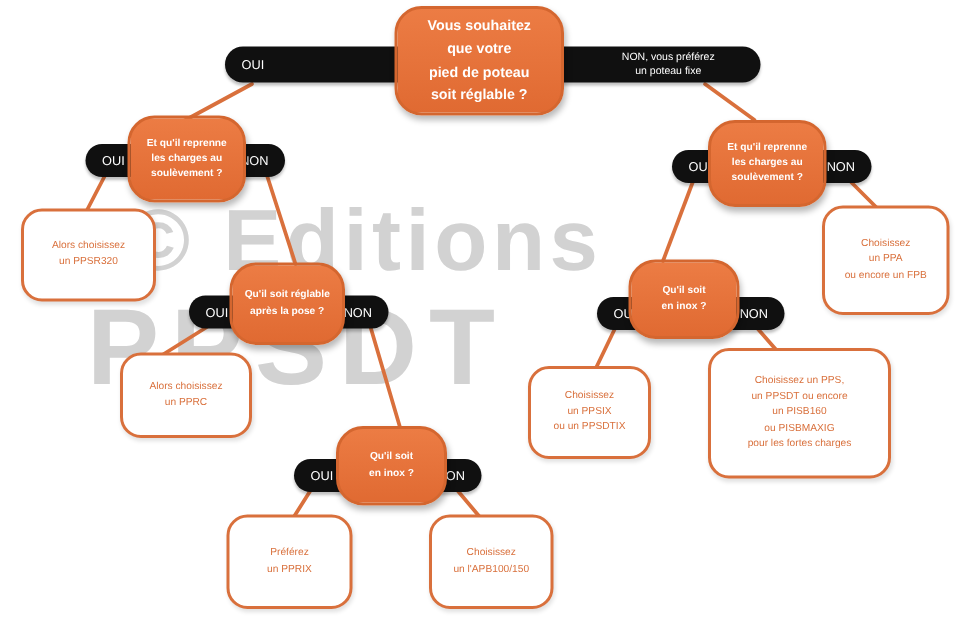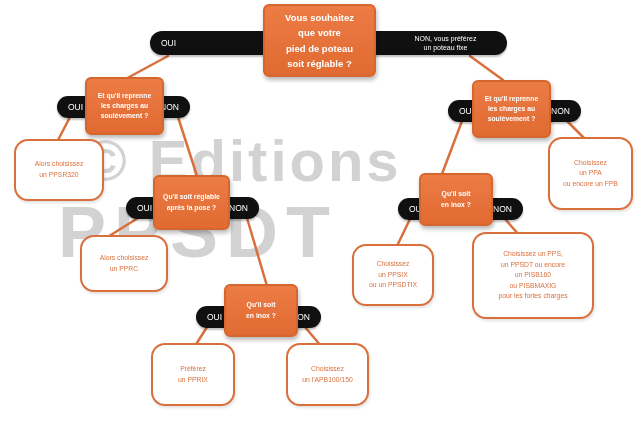--- a/index.html
+++ b/index.html
@@ -14,21 +14,21 @@
   #connectors{position:absolute;left:0;top:0;z-index:2;}
   .bar{
     position:absolute;z-index:3;background:#101010;border-radius:12px;
     color:#ffffff;font-size:8.5px;display:flex;align-items:center;
     justify-content:space-between;padding:0 11px;box-sizing:border-box;
     box-shadow:0 2px 2px rgba(0,0,0,0.25);
   }
   .qbox{
     position:absolute;z-index:4;
     background:linear-gradient(180deg,#ec7c44 0%,#e06a32 100%);
-    border:2px solid #d4662f;border-radius:6px;color:#ffffff;
+    border:2px solid #d4662f;border-radius:18px;color:#ffffff;
     font-size:6.8px;font-weight:600;text-align:center;
     display:flex;align-items:center;justify-content:center;
     box-sizing:border-box;white-space:pre-line;line-height:1.5;
     box-shadow:1px 3px 4px rgba(0,0,0,0.28);
   }
   .qbox.root{font-size:9.5px;font-weight:bold;line-height:1.6;}
   .abox{
     position:absolute;z-index:4;background:#ffffff;
     border:2.5px solid #d9703c;border-radius:14px;color:#d9703c;
     font-size:6.8px;text-align:center;display:flex;align-items:center;

